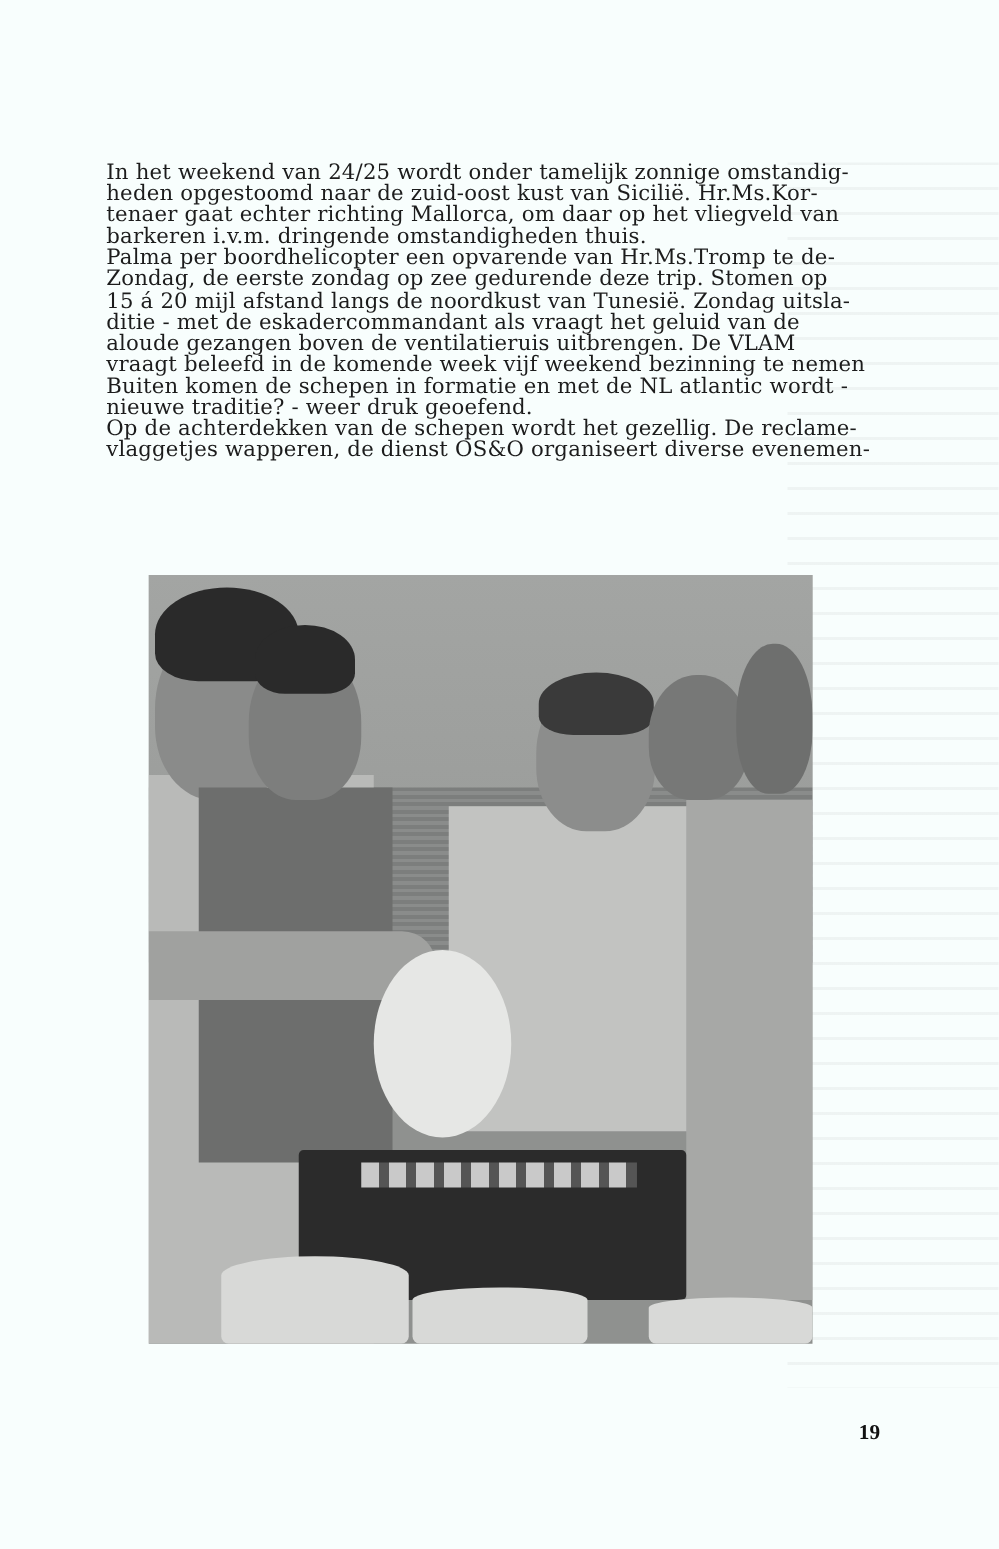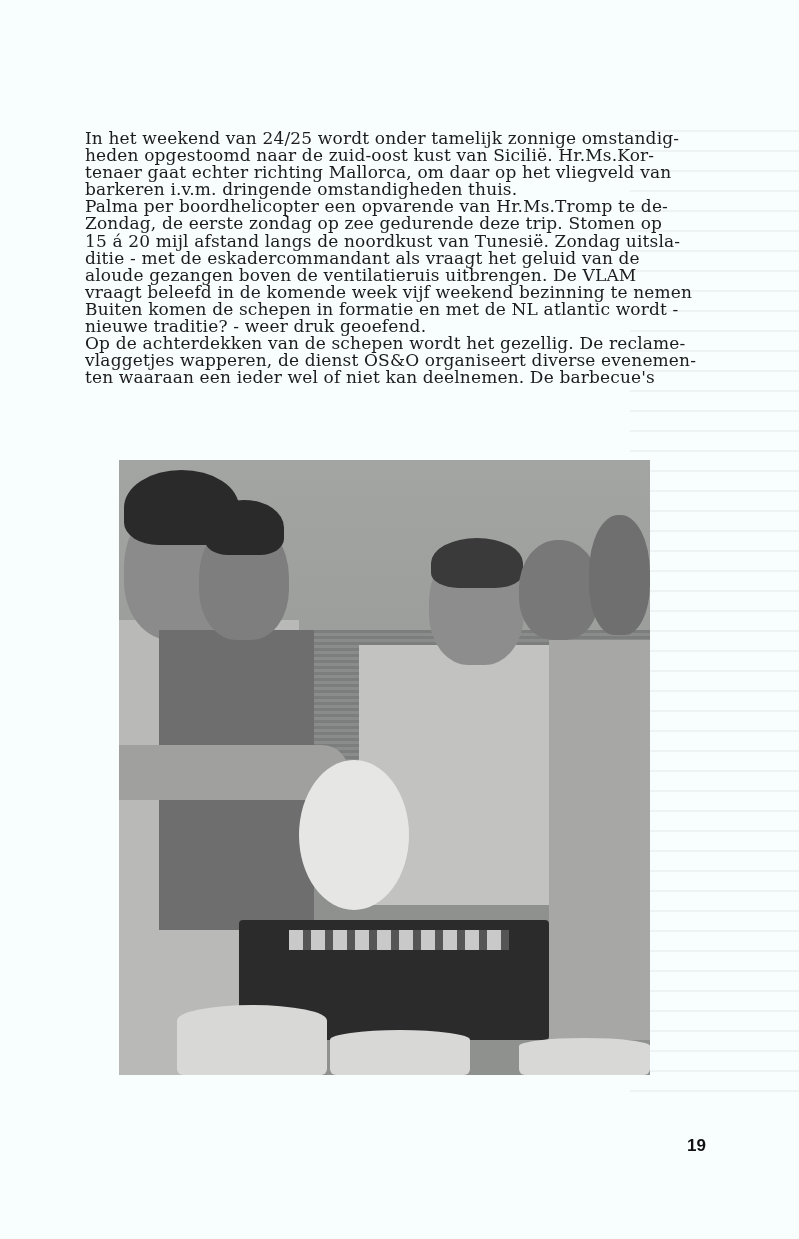--- a/index.html
+++ b/index.html
@@ -28,21 +28,21 @@
     .photo .sea { position:absolute; left:0; top:170px; width:100%; height:140px; background: repeating-linear-gradient(180deg,#7c7e7d 0 3px,#8a8c8b 3px 6px); }
     .shape { position: absolute; }
     .head { border-radius: 48% 48% 42% 42%; }
     .hair { background: #2a2a2a; border-radius: 50% 50% 30% 30%; }
     .photo .grill { position:absolute; left:120px; top:460px; width:310px; height:120px; background:#2b2b2b; border-radius:4px; }
     .photo .food { position:absolute; left:170px; top:470px; width:220px; height:20px; background: repeating-linear-gradient(90deg,#c9c9c9 0 14px,#555 14px 22px); }
     .photo .plate { position:absolute; left:180px; top:300px; width:110px; height:150px; background:#e6e7e5; border-radius:50%; }
     .photo .bucket { position:absolute; background:#d8d9d7; border-radius:50% 50% 6px 6px / 22% 22% 6px 6px; }
     .page-number {
       position: absolute; left: 687px; top: 1136px;
-      font-family: Liberation Sans, sans-serif;
+      font-family: Liberation Serif, serif;
       font-weight: bold; font-size: 17px; color: #111;
     }
   </style>
 </head>
 <body>
 
 <div class="bleed"></div>
 
 <div class="body-text">
   <p>In het weekend van 24/25 wordt onder tamelijk zonnige omstandig-</p>
@@ -52,21 +52,20 @@
   <p>Palma per boordhelicopter een opvarende van Hr.Ms.Tromp te de-</p>
   <p>Zondag, de eerste zondag op zee gedurende deze trip. Stomen op</p>
   <p>15 á 20 mijl afstand langs de noordkust van Tunesië. Zondag uitsla-</p>
   <p>ditie - met de eskadercommandant als vraagt het geluid van de</p>
   <p>aloude gezangen boven de ventilatieruis uitbrengen. De VLAM</p>
   <p>vraagt beleefd in de komende week vijf weekend bezinning te nemen</p>
   <p>Buiten komen de schepen in formatie en met de NL atlantic wordt -</p>
   <p>nieuwe traditie? - weer druk geoefend.</p>
   <p>Op de achterdekken van de schepen wordt het gezellig. De reclame-</p>
   <p>vlaggetjes wapperen, de dienst OS&amp;O organiseert diverse evenemen-</p>
-  <p>ten waaraan een ieder wel of niet kan deelnemen. De barbecue's</p>
 </div>
 
 <div class="photo" title="Black-and-white photo of uniformed sailors gathered around a barbecue grill on a ship's deck, one holding a paper plate, sea in the background, buckets in the foreground">
   <div class="sky"></div>
   <div class="sea"></div>
 
   <div class="shape" style="left:0;top:160px;width:180px;height:455px;background:#b9bab8;"></div>
   <div class="shape head" style="left:5px;top:40px;width:110px;height:140px;background:#8a8b8a;"></div>
   <div class="shape hair" style="left:5px;top:10px;width:115px;height:75px;"></div>
 

